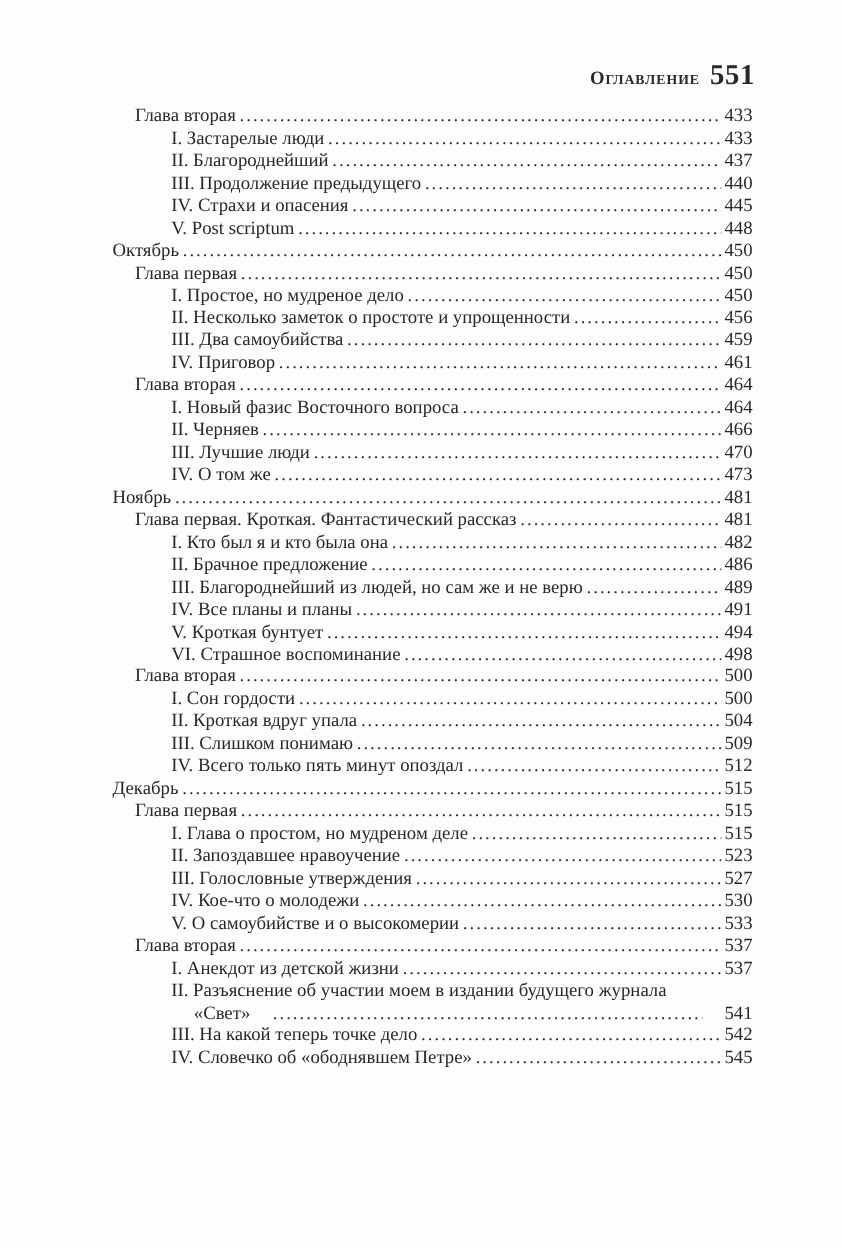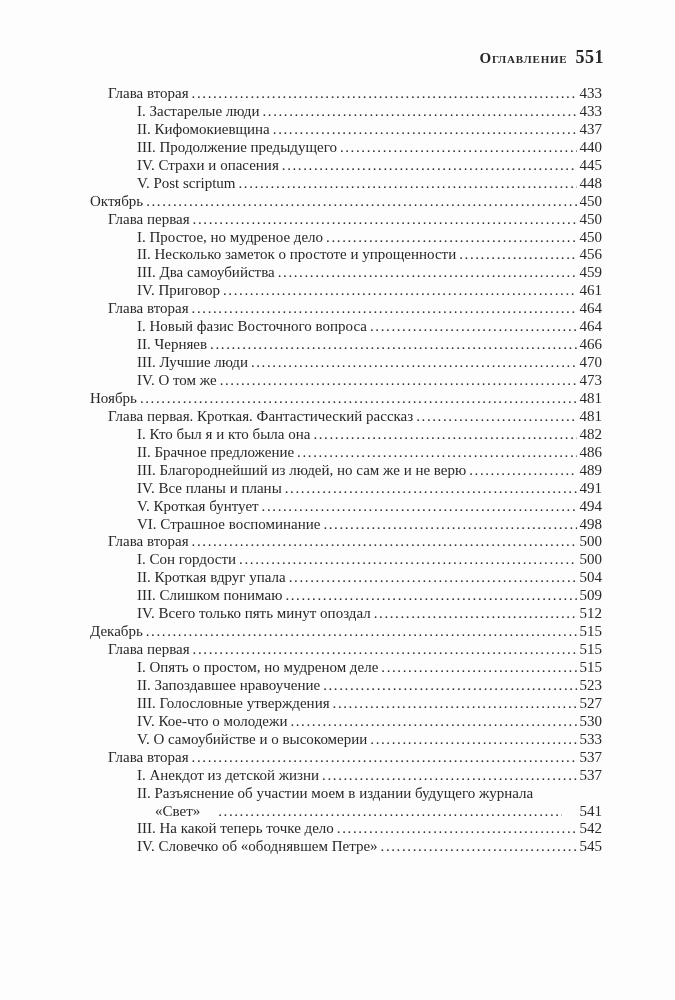--- a/index.html
+++ b/index.html
@@ -29,21 +29,21 @@
     gap: 8px;
   }
   .header-title {
     font-variant: small-caps;
     font-size: 15px;
     letter-spacing: 0.8px;
     font-weight: 600;
   }
   .header-pagenum {
     font-weight: 700;
-    font-size: 18px;
+    font-size: 23px;
     letter-spacing: 0.5px;
   }
   
   .toc {
     position: absolute;
     left: 90px;
     top: 85px;
     width: 512px;
     font-size: 15px;
     line-height: 17.93px;
@@ -91,21 +91,21 @@
         <span class="label">Глава вторая</span>
         <span class="leader"></span>
         <span class="pagenum">433</span>
       </div>
       <div class="row lvl2">
         <span class="label">I. Застарелые люди</span>
         <span class="leader"></span>
         <span class="pagenum">433</span>
       </div>
       <div class="row lvl2">
-        <span class="label">II. Кифомокиевщина</span>
+        <span class="label">II. Благороднейший</span>
         <span class="leader"></span>
         <span class="pagenum">437</span>
       </div>
       <div class="row lvl2">
         <span class="label">III. Продолжение предыдущего</span>
         <span class="leader"></span>
         <span class="pagenum">440</span>
       </div>
       <div class="row lvl2">
         <span class="label">IV. Страхи и опасения</span>
@@ -241,21 +241,21 @@
         <span class="label">Декабрь</span>
         <span class="leader"></span>
         <span class="pagenum">515</span>
       </div>
       <div class="row lvl1">
         <span class="label">Глава первая</span>
         <span class="leader"></span>
         <span class="pagenum">515</span>
       </div>
       <div class="row lvl2">
-        <span class="label">I. Опять о простом, но мудреном деле</span>
+        <span class="label">I. Глава о простом, но мудреном деле</span>
         <span class="leader"></span>
         <span class="pagenum">515</span>
       </div>
       <div class="row lvl2">
         <span class="label">II. Запоздавшее нравоучение</span>
         <span class="leader"></span>
         <span class="pagenum">523</span>
       </div>
       <div class="row lvl2">
         <span class="label">III. Голословные утверждения</span>

